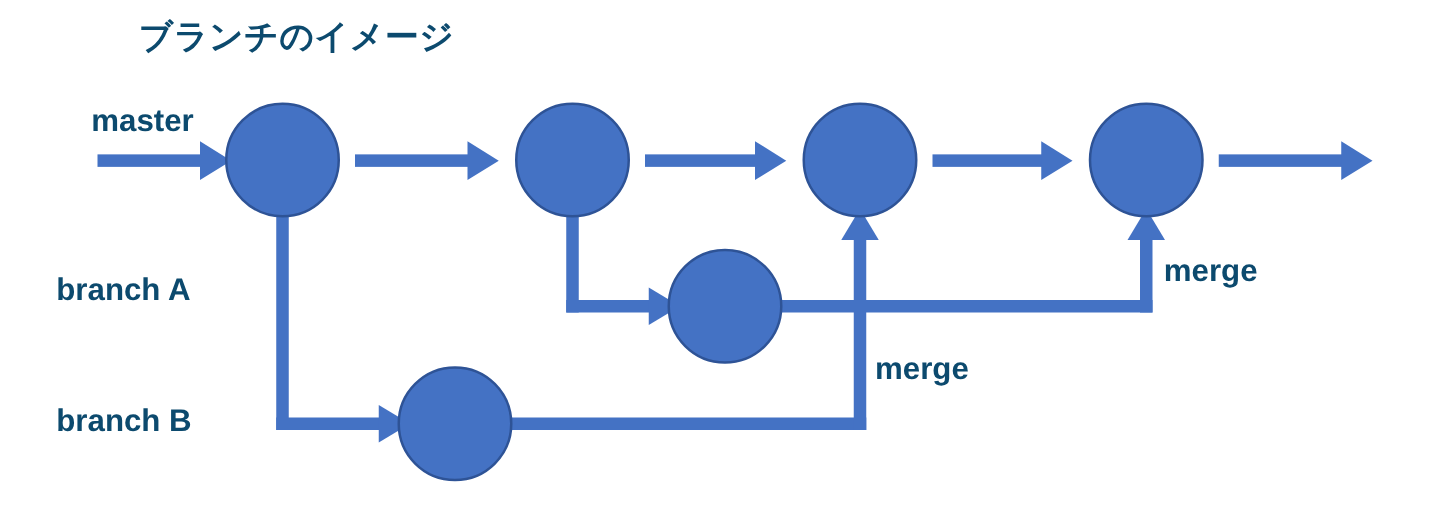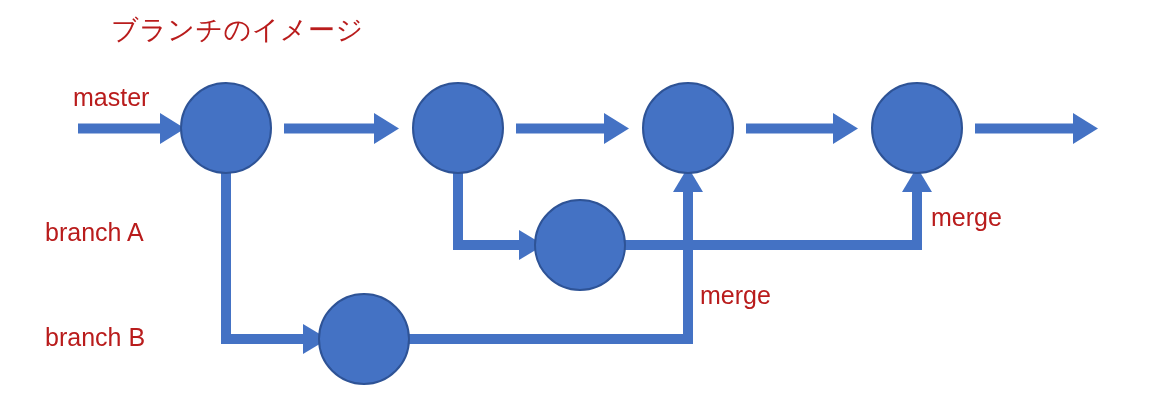--- a/index.html
+++ b/index.html
@@ -19,24 +19,25 @@
   }
   #diagram-svg {
     position: absolute;
     left: 0;
     top: 0;
     width: 1163px;
     height: 416px;
   }
   .lbl {
     position: absolute;
-    color: #b91c1c;
+    color: #0c4a6e;
     font-family: "Liberation Sans", "DejaVu Sans", sans-serif;
     white-space: nowrap;
     line-height: 1;
+    font-weight: bold;
   }
   #title-text {
     left: 111px;
     top: 16px;
     font-size: 27px;
     font-family: "DejaVu Sans", "Liberation Sans", sans-serif;
     letter-spacing: 0.5px;
   }
   #label-master   { left: 45px;  top: 85px;  font-size: 25px; margin-left: 28px; }
   #label-branch-a { left: 45px;  top: 220px; font-size: 25px; }

